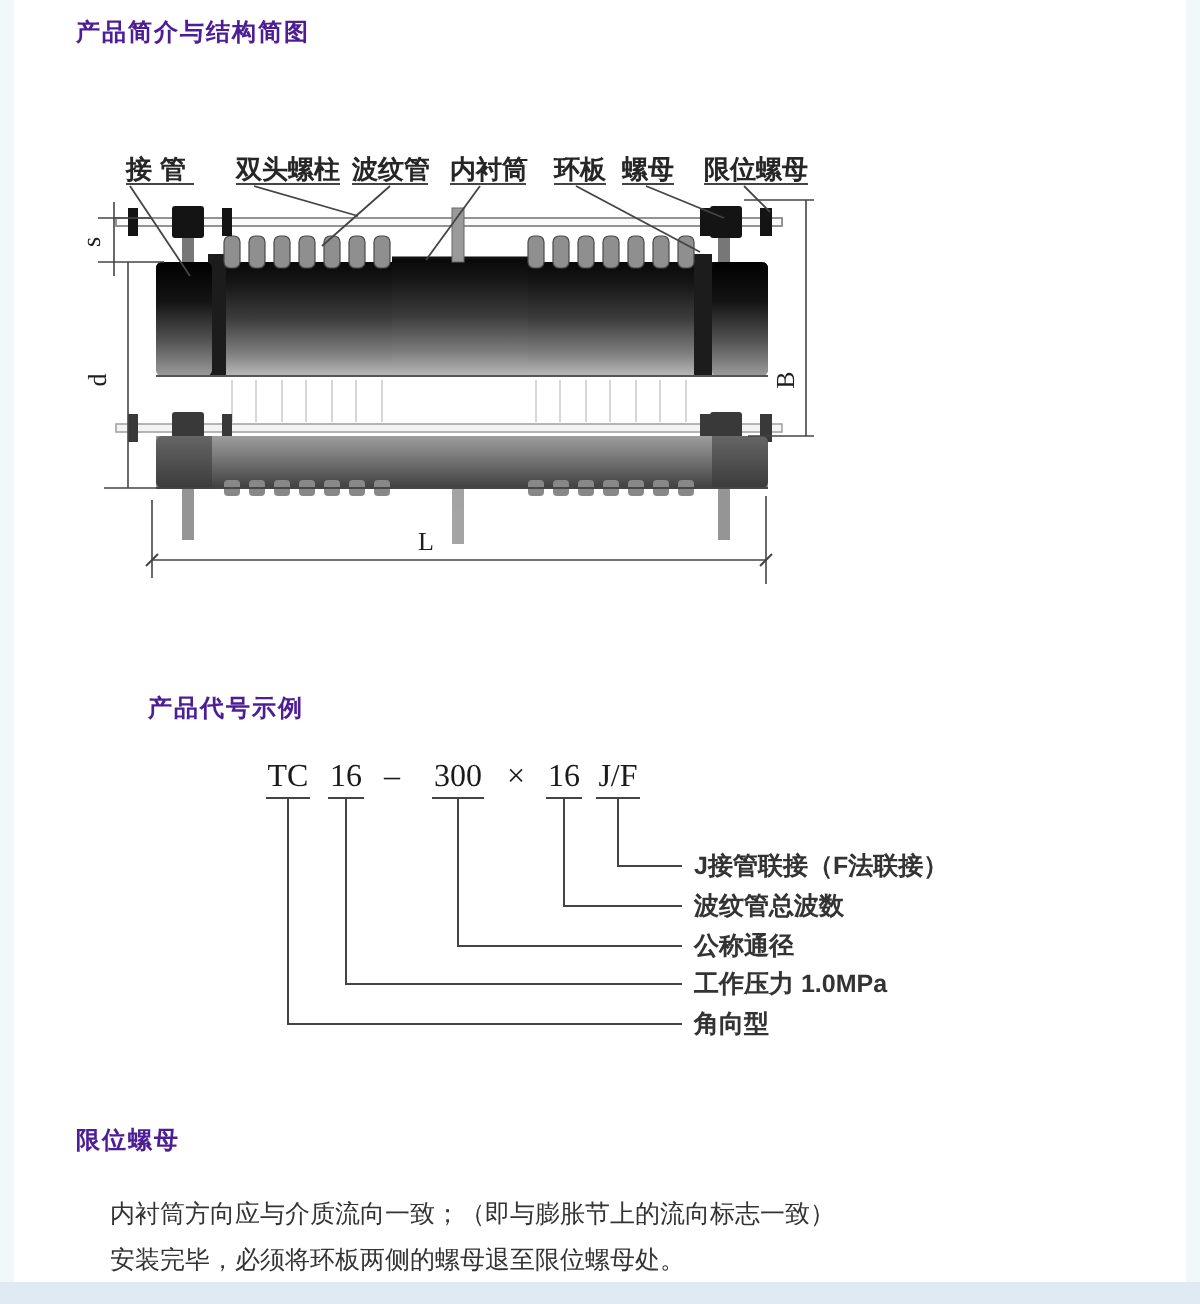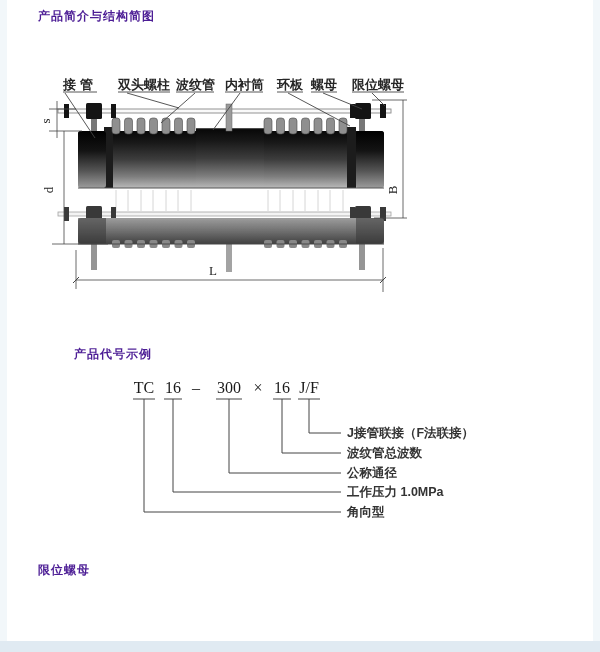--- a/index.html
+++ b/index.html
@@ -227,13 +227,17 @@
     </g>
     <text class="clabel" x="347" y="65">J接管联接（F法联接）</text>
     <text class="clabel" x="347" y="85">波纹管总波数</text>
     <text class="clabel" x="347" y="105">公称通径</text>
     <text class="clabel" x="347" y="124">工作压力 1.0MPa</text>
     <text class="clabel" x="347" y="144">角向型</text>
   </svg>
 
   <h2 id="title3" class="sec-title">限位螺母</h2>
 
+  <div class="install">
+    <p>内衬筒方向应与介质流向一致；（即与膨胀节上的流向标志一致）</p>
+    <p>安装完毕，必须将环板两侧的螺母退至限位螺母处。</p>
+  </div>
 </div>
 
 </body></html>

